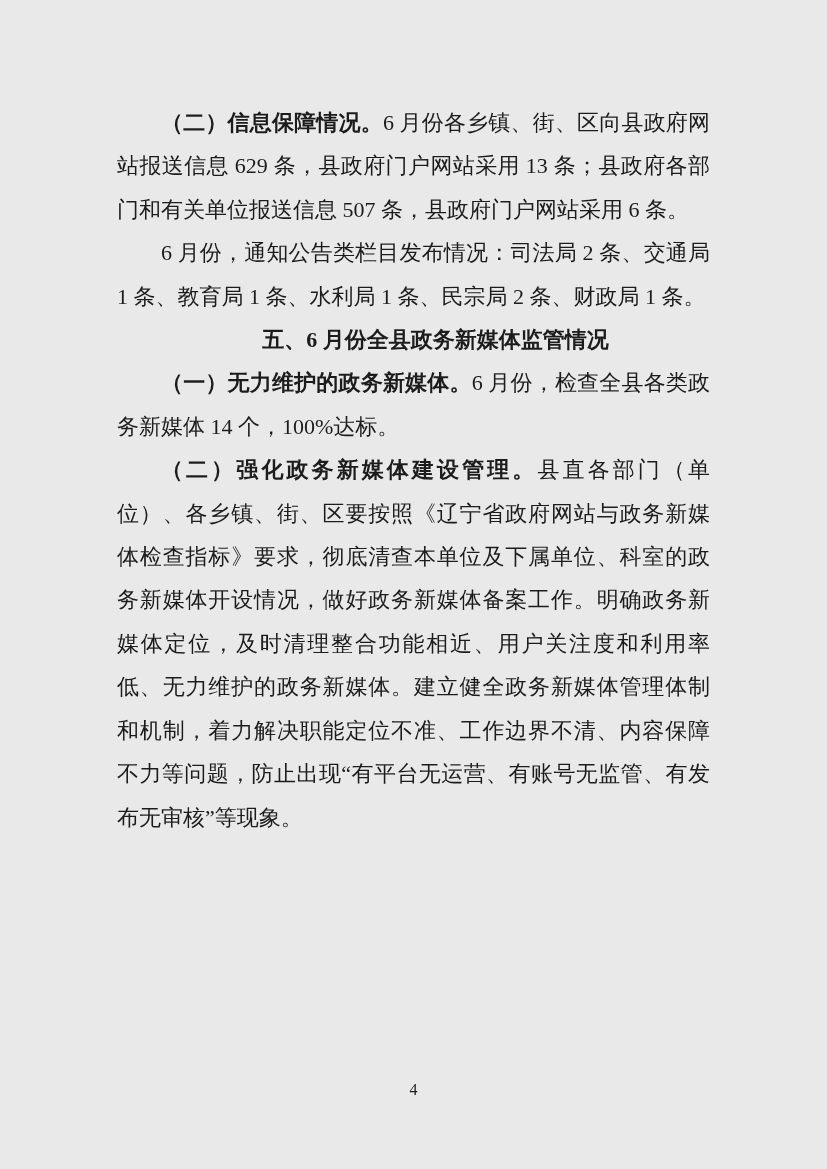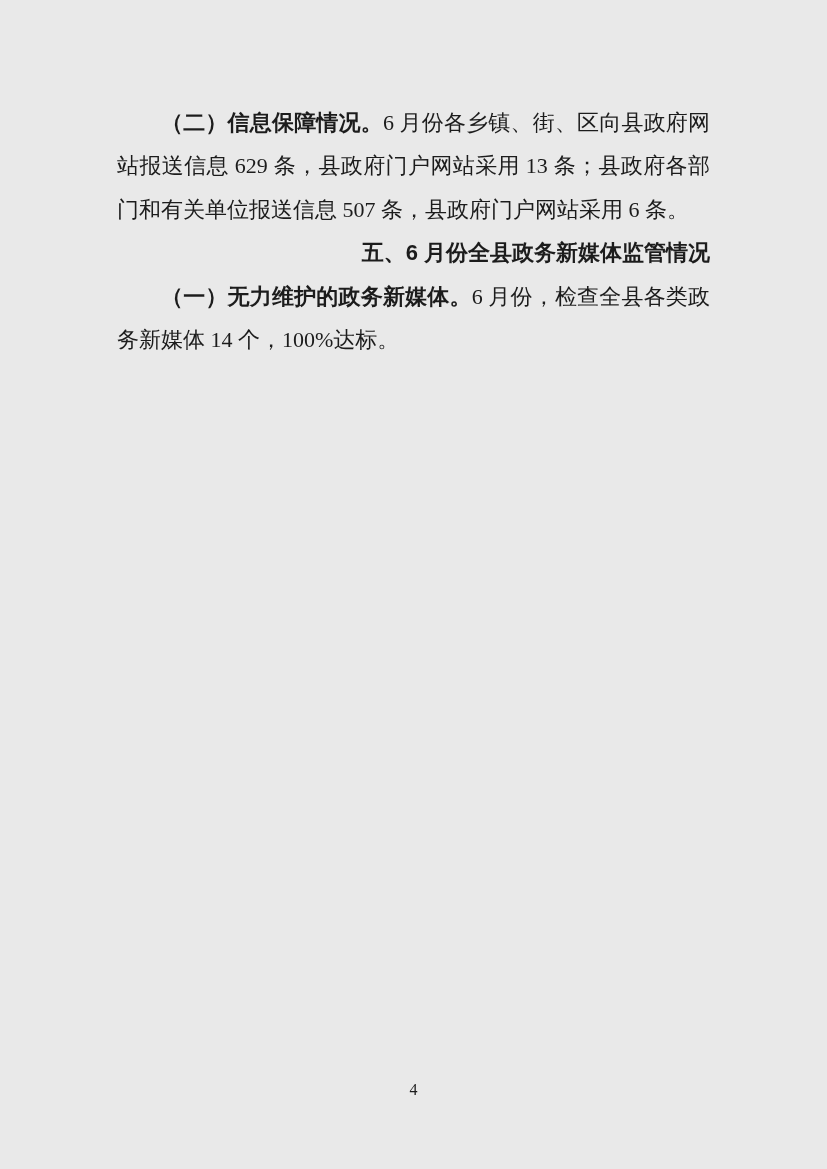--- a/index.html
+++ b/index.html
@@ -30,23 +30,23 @@
     font-size: 22px;
     line-height: 43.4px;
     color: #1c1c1c;
     text-align: justify;
     text-indent: 44px;
   }
   .lead {
     font-weight: bold;
   }
   .heading {
-    font-family: Liberation Sans, sans-serif;
+    font-family: Liberation Serif, serif;
     font-weight: bold;
-    text-align: right;
+    text-align: center;
   }
   .bold-para {
     font-weight: bold;
   }
   .page-footer {
     position: absolute;
     left: 0;
     top: 1080px;
     width: 827px;
     text-align: center;
@@ -57,24 +57,26 @@
   }
 </style>
 </head>
 <body>
 
 <div class="page">
   <div class="doc-body">
 
     <p class="para"><span class="lead">（二）信息保障情况。</span><span>6 月份各乡镇、街、区向县政府网站报送信息 629 条，县政府门户网站采用 13 条；县政府各部门和有关单位报送信息 507 条，县政府门户网站采用 6 条。</span></p>
 
+    <p class="para"><span>6 月份，通知公告类栏目发布情况：司法局 2 条、交通局 1 条、教育局 1 条、水利局 1 条、民宗局 2 条、财政局 1 条。</span></p>
 
     <p class="heading">五、6 月份全县政务新媒体监管情况</p>
 
     <p class="para"><span class="lead">（一）无力维护的政务新媒体。</span><span>6 月份，检查全县各类政务新媒体 14 个，100%达标。</span></p>
 
+    <p class="para"><span class="lead">（二）强化政务新媒体建设管理。</span><span>县直各部门（单位）、各乡镇、街、区要按照《辽宁省政府网站与政务新媒体检查指标》要求，彻底清查本单位及下属单位、科室的政务新媒体开设情况，做好政务新媒体备案工作。明确政务新媒体定位，及时清理整合功能相近、用户关注度和利用率低、无力维护的政务新媒体。建立健全政务新媒体管理体制和机制，着力解决职能定位不准、工作边界不清、内容保障不力等问题，防止出现“有平台无运营、有账号无监管、有发布无审核”等现象。</span></p>
 
 
 
   </div>
 
   <div class="page-footer">4</div>
 </div>
 
 </body></html>

